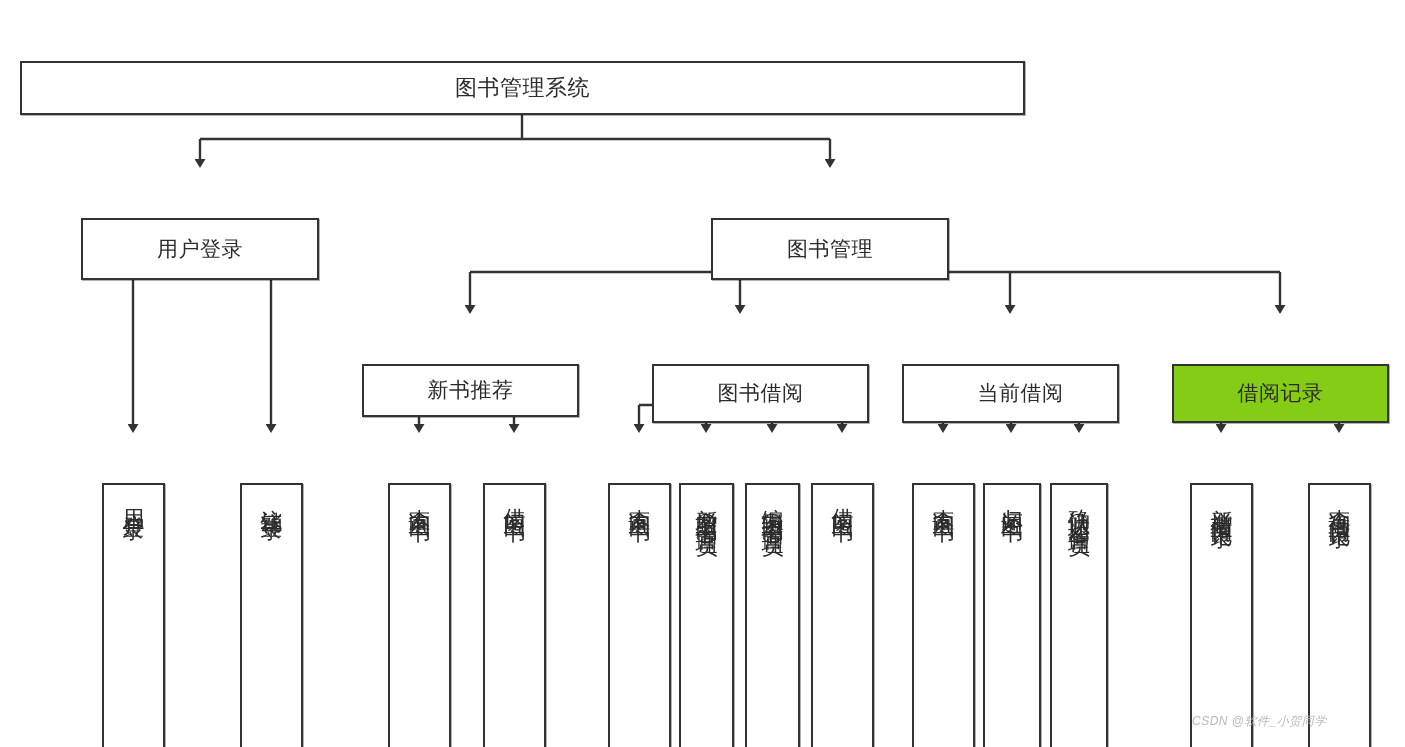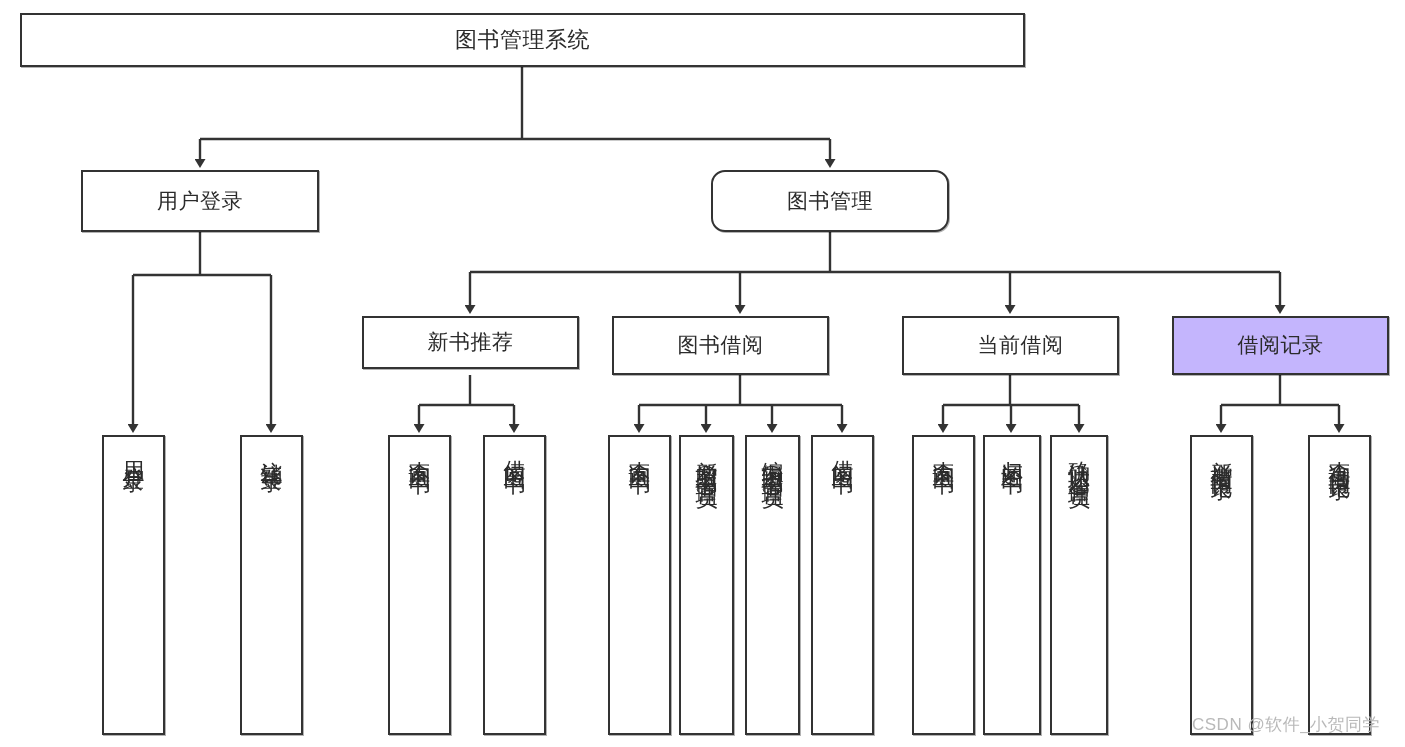--- a/index.html
+++ b/index.html
@@ -28,20 +28,21 @@
   .node {
     position: absolute;
     box-sizing: border-box;
     background: #ffffff;
     border: 2px solid #333333;
     display: flex;
     align-items: center;
     justify-content: center;
     color: #2b2b2b;
     box-shadow: 1px 1px 0 rgba(0,0,0,0.30);
+    margin-top: 48px;
   }
   .node .label {
     display: block;
     text-align: center;
     line-height: 1.25;
     letter-spacing: 0.5px;
   }
   
   .node.h .label {
     font-size: 21px;
@@ -59,24 +60,25 @@
   .node.v .label {
     writing-mode: vertical-rl;
     text-orientation: upright;
     font-size: 22px;
     line-height: 1.18;
     letter-spacing: 4px;
     white-space: nowrap;
   }
   .watermark {
     position: absolute;
-    font-size: 17px;
+    font-size: 12px;
     color: #b9b9b9;
     white-space: nowrap;
     letter-spacing: 0.5px;
+    font-style: italic;
   }
 </style>
 </head>
 <body>
 
 <div id="canvas">
 
   <svg class="connectors" viewBox="0 0 1405 747" xmlns="http://www.w3.org/2000/svg">
     <defs>
       <marker id="arrow" markerWidth="9" markerHeight="11" refX="1" refY="5.5" orient="auto" markerUnits="userSpaceOnUse">
@@ -127,34 +129,34 @@
     </g>
   </svg>
 
   <div class="node h root" id="n-root" style="left: 20px; top: 13px; width: 1005px; height: 54px; border-color: rgb(51, 51, 51); background: rgb(255, 255, 255); color: rgb(43, 43, 43);">
     <span class="label">图书管理系统</span>
   </div>
 
   <div class="node h" id="n-l2-0" style="left: 81px; top: 170px; width: 238px; height: 62px; border-color: rgb(51, 51, 51); background: rgb(255, 255, 255); color: rgb(43, 43, 43);">
     <span class="label">用户登录</span>
   </div>
-  <div class="node h" id="n-l2-1" style="left: 711px; top: 170px; width: 238px; height: 62px; border-color: rgb(51, 51, 51); background: rgb(255, 255, 255); color: rgb(43, 43, 43); border-radius: 14px;">
+  <div class="node h" id="n-l2-1" style="left: 711px; top: 170px; width: 238px; height: 62px; border-color: rgb(51, 51, 51); background: rgb(255, 255, 255); color: rgb(43, 43, 43);">
     <span class="label">图书管理</span>
   </div>
 
   <div class="node h" id="n-l3-0" style="left: 362px; top: 316px; width: 217px; height: 53px; border-color: rgb(51, 51, 51); background: rgb(255, 255, 255); color: rgb(43, 43, 43);">
     <span class="label">新书推荐</span>
   </div>
-  <div class="node h" id="n-l3-1" style="left: 612px; top: 316px; width: 217px; height: 59px; border-color: rgb(51, 51, 51); background: rgb(255, 255, 255); color: rgb(43, 43, 43);">
+  <div class="node h" id="n-l3-1" style="left: 652px; top: 316px; width: 217px; height: 59px; border-color: rgb(51, 51, 51); background: rgb(255, 255, 255); color: rgb(43, 43, 43);">
     <span class="label">图书借阅</span>
   </div>
   <div class="node h" id="n-l3-2" style="left: 902px; top: 316px; width: 217px; height: 59px; border-color: rgb(51, 51, 51); background: rgb(255, 255, 255); color: rgb(43, 43, 43); padding-left: 20px;">
     <span class="label">当前借阅</span>
   </div>
-  <div class="node h" id="n-l3-3" style="left: 1172px; top: 316px; width: 217px; height: 59px; border-color: rgb(51, 51, 51); background: #c4b5fd; color: rgb(43, 43, 43);">
+  <div class="node h" id="n-l3-3" style="left: 1172px; top: 316px; width: 217px; height: 59px; border-color: rgb(51, 51, 51); background: #84cc16; color: rgb(43, 43, 43);">
     <span class="label">借阅记录</span>
   </div>
 
   <div class="node v" id="n-lf-0" style="left: 102px; top: 435px; width: 63px; height: 300px; border-color: rgb(51, 51, 51); background: rgb(255, 255, 255); color: rgb(43, 43, 43);">
     <span class="label">用户登录</span>
   </div>
   <div class="node v" id="n-lf-1" style="left: 240px; top: 435px; width: 63px; height: 300px; border-color: rgb(51, 51, 51); background: rgb(255, 255, 255); color: rgb(43, 43, 43);">
     <span class="label">注销登录</span>
   </div>
   <div class="node v" id="n-lf-2" style="left: 388px; top: 435px; width: 63px; height: 300px; border-color: rgb(51, 51, 51); background: rgb(255, 255, 255); color: rgb(43, 43, 43);">

